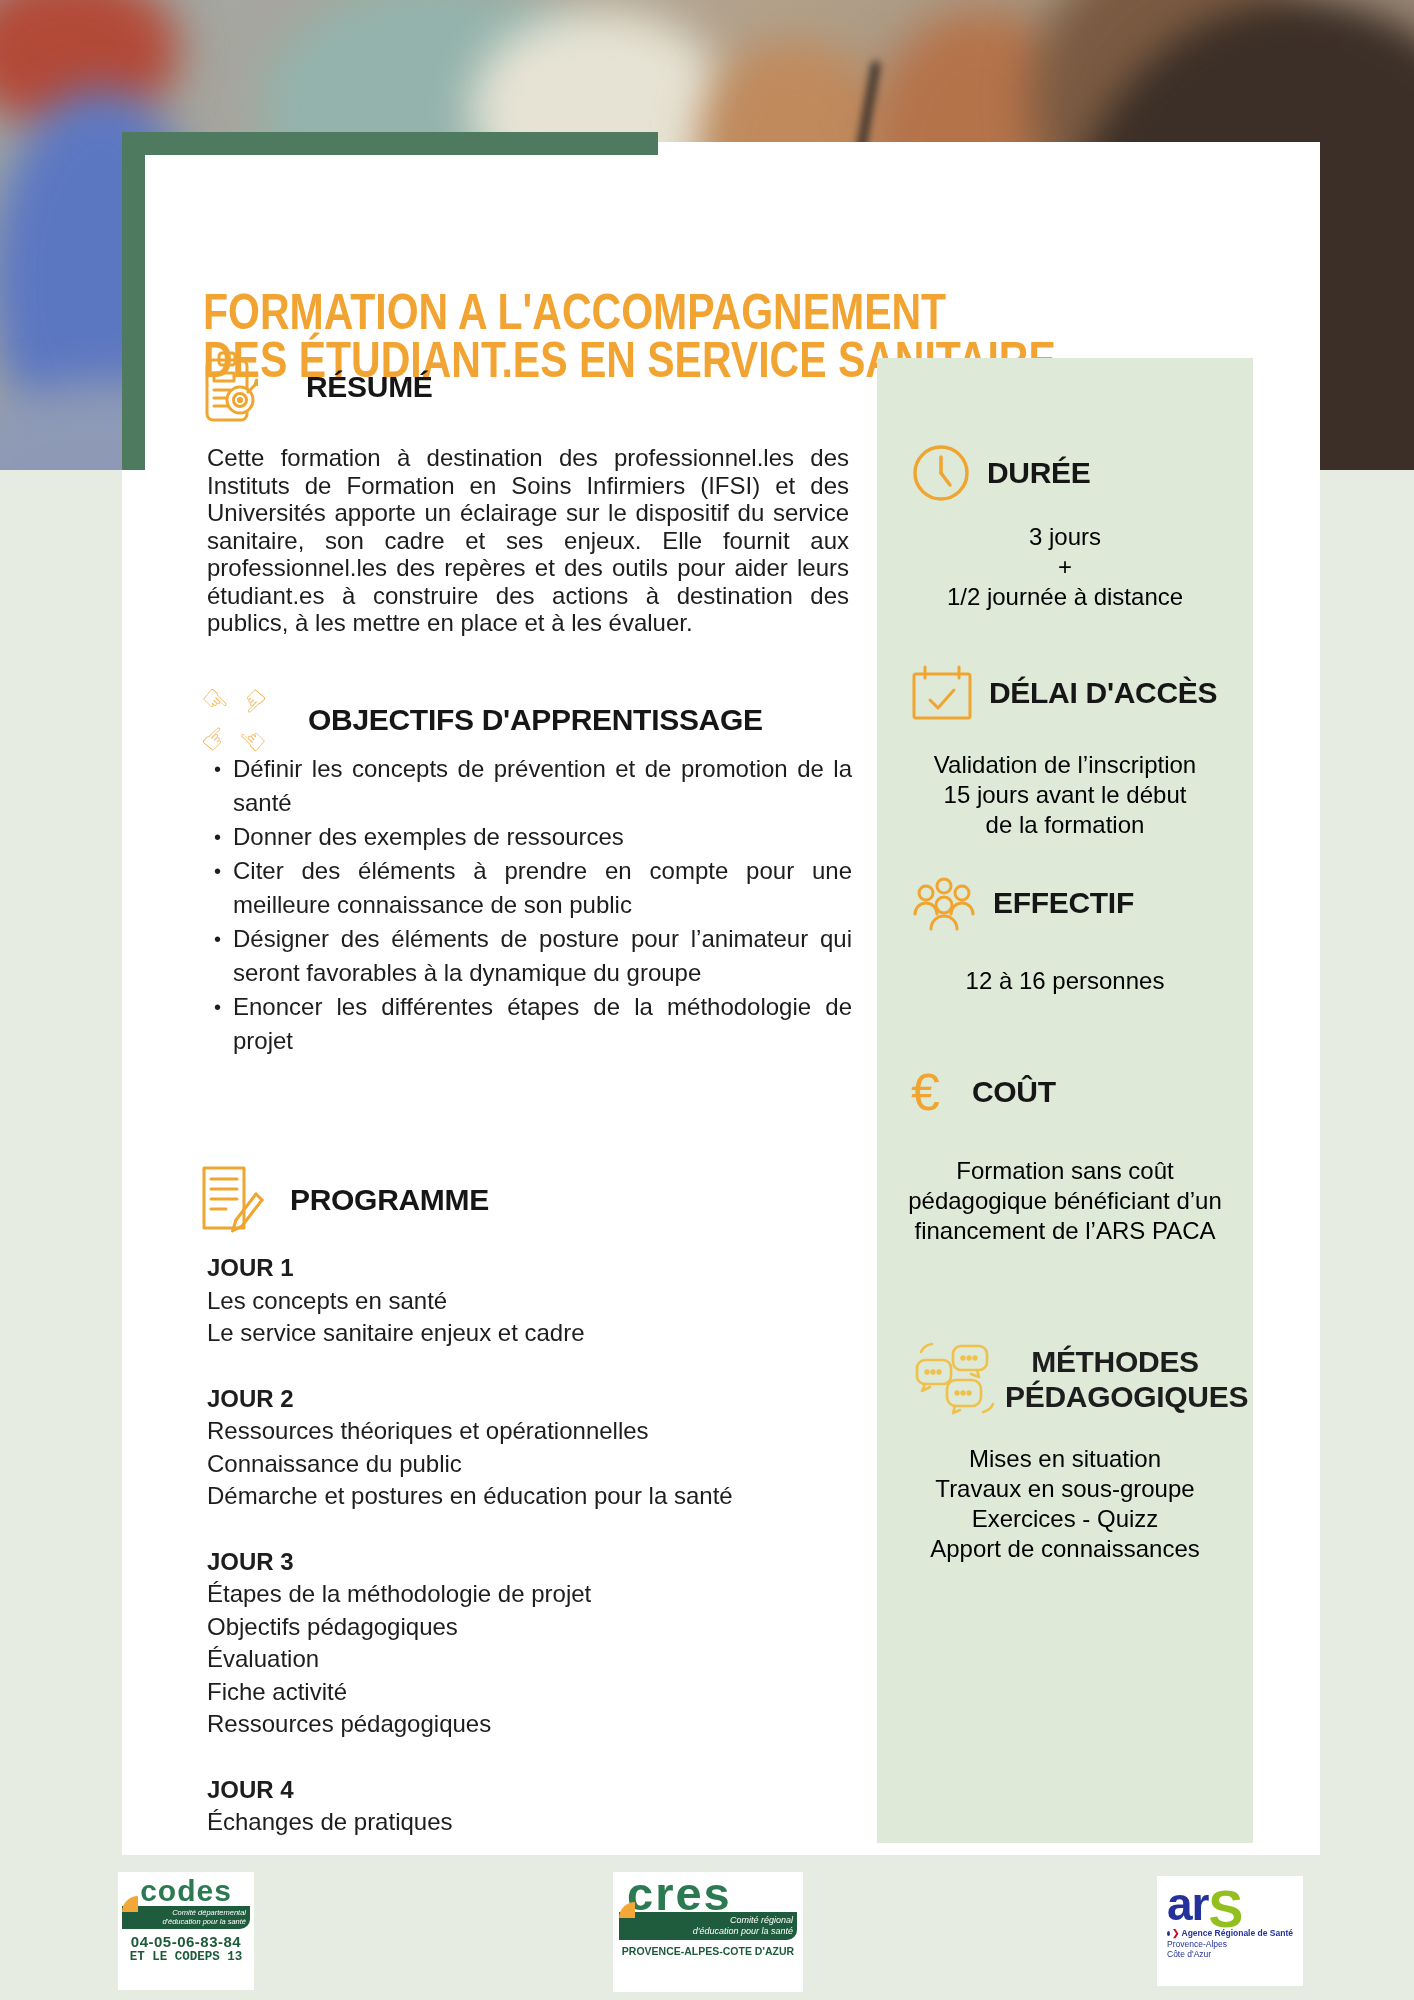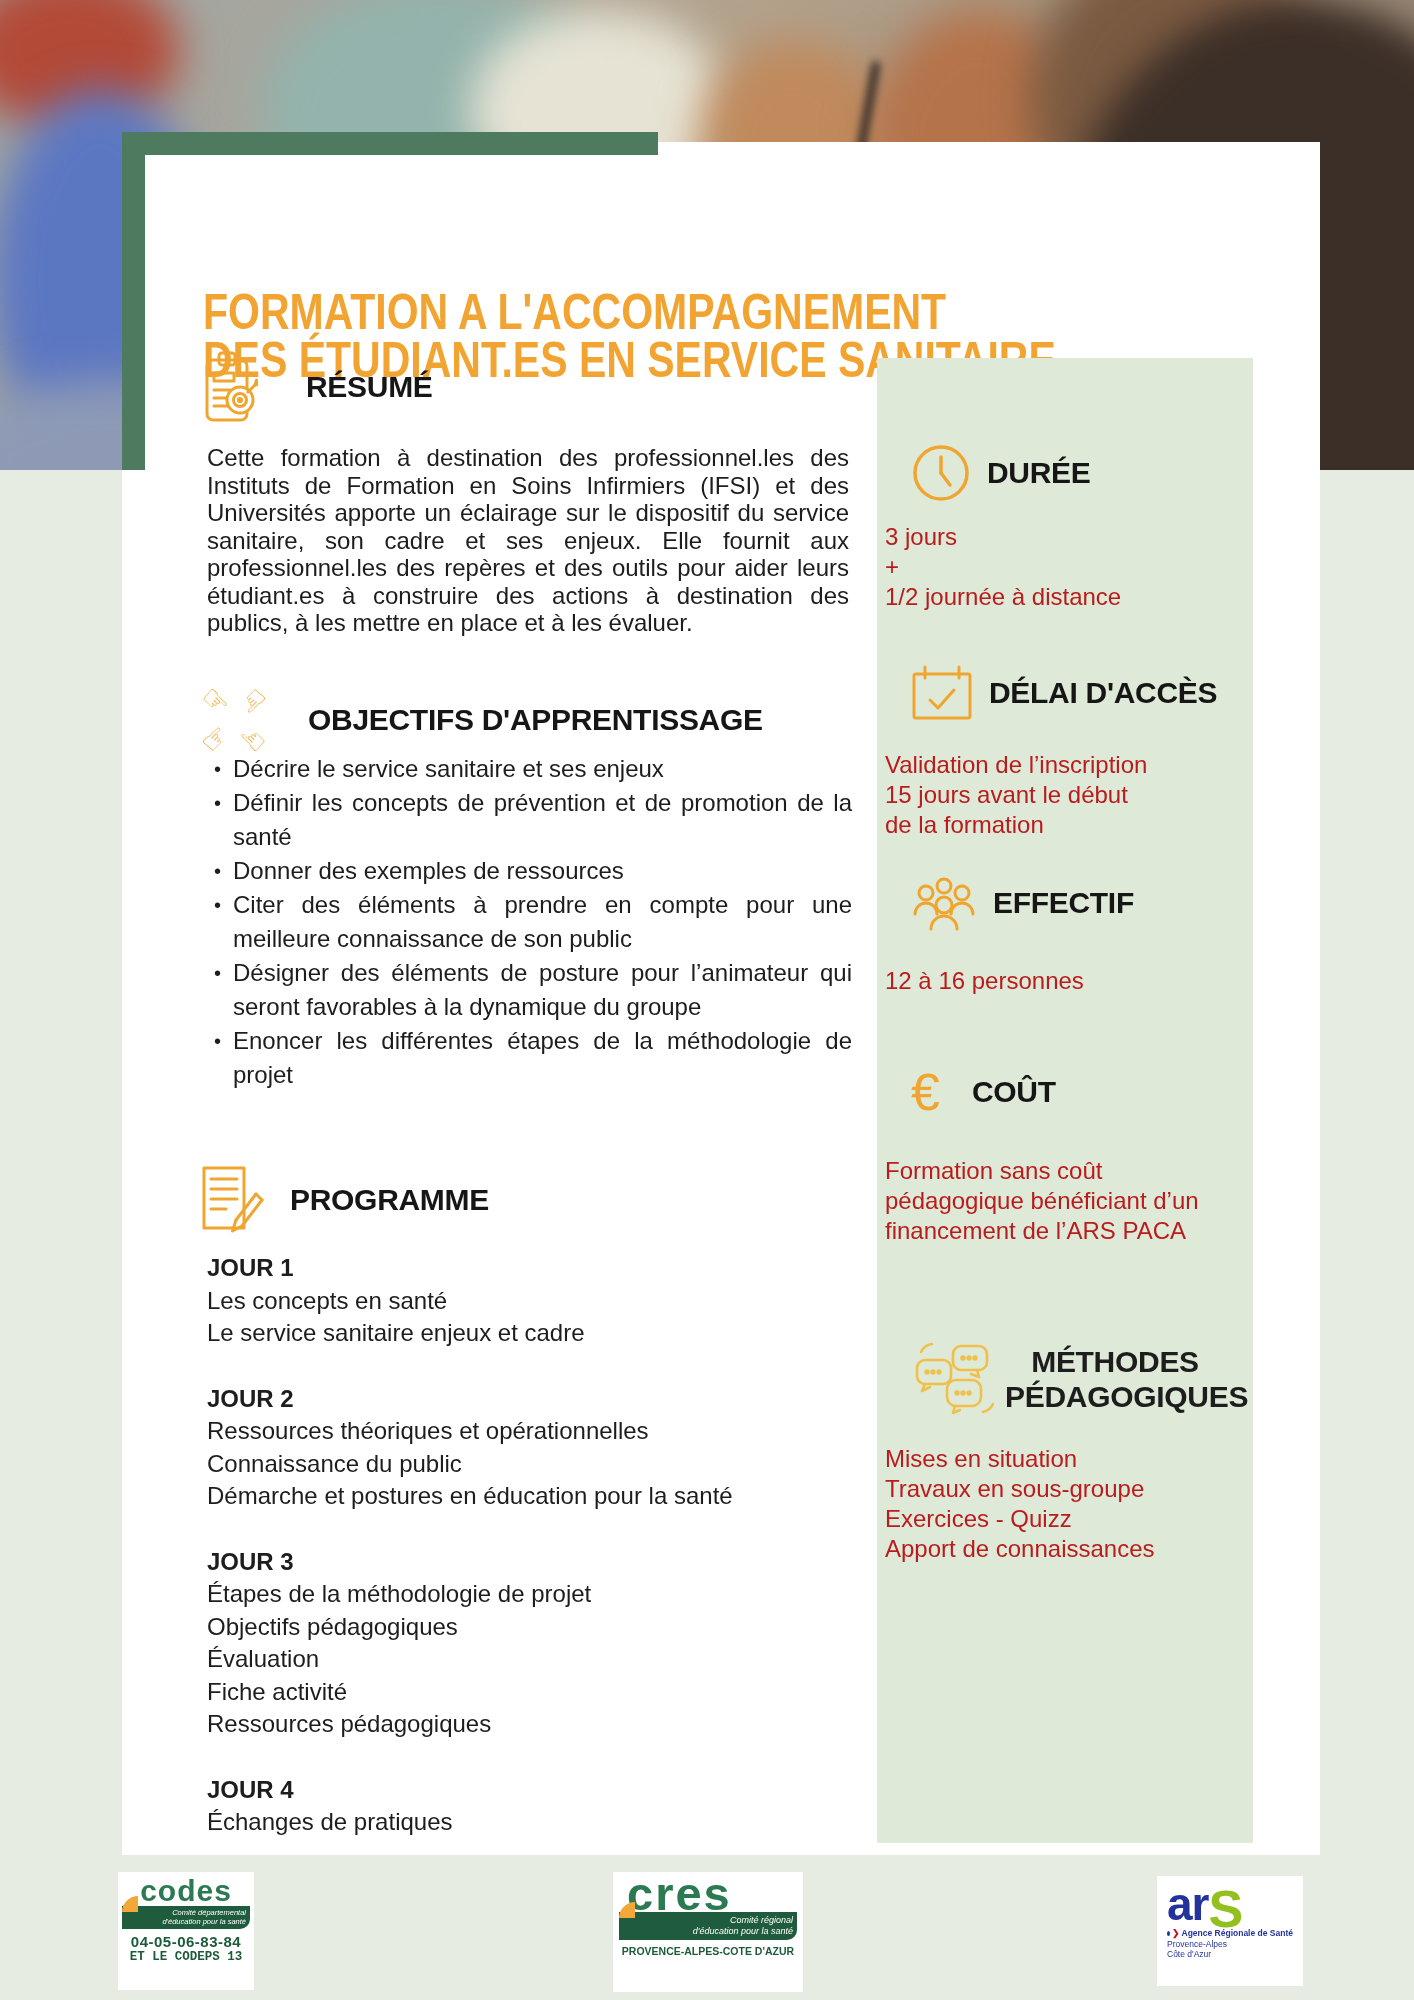--- a/index.html
+++ b/index.html
@@ -26,21 +26,21 @@
   .objlist{position:absolute;left:80px;top:610px;width:650px;font-size:24px;line-height:34px;
            list-style:none;margin:0;padding:0;text-align:justify;}
   .objlist li{position:relative;padding-left:31px;}
   .objlist li::before{content:"•";position:absolute;left:12px;top:0;font-size:20px;}
   .days{position:absolute;left:85px;top:1110px;width:690px;font-size:24px;line-height:32.5px;}
   .dayblock{margin-bottom:33px;}
   .daylabel{font-weight:700;}
   
   .panel{position:absolute;left:755px;top:216px;width:376px;height:1485px;background:#DFE9D8;}
   .srow{position:absolute;left:18px;display:flex;align-items:center;gap:16px;margin-left:16px;}
-  .sbody{position:absolute;left:8px;width:360px;font-size:24px;line-height:30px;color:#b91c1c;}
+  .sbody{position:absolute;left:8px;width:360px;text-align:center;font-size:24px;line-height:30px;color:#000000;}
   .euro{font-size:52px;line-height:1;color:#EFA52F;font-weight:400;}
   .met-label{font-size:30px;line-height:35px;font-weight:700;letter-spacing:-.3px;}
   
   .icon svg{display:block;}
   .hands{position:relative;width:76px;height:76px;flex:0 0 76px;}
   .hands span{position:absolute;font-size:30px;color:#EFA52F;width:34px;height:34px;line-height:34px;text-align:center;}
   
   .logo-box{position:absolute;background:#fff;z-index:4;overflow:hidden;}
   .codes-box{left:118px;top:1872px;width:136px;height:118px;padding:4px 2px;box-sizing:border-box;text-align:center;}
   .codes-name{font-weight:700;font-size:30px;color:#2C7A52;letter-spacing:1px;line-height:30px;}
@@ -113,21 +113,20 @@
       <span class="hands icon">
         <span style="left:2px;top:2px;transform:rotate(45deg);">☞</span>
         <span style="left:40px;top:2px;transform:rotate(135deg);">☞</span>
         <span style="left:2px;top:40px;transform:rotate(-45deg);">☞</span>
         <span style="left:40px;top:40px;transform:rotate(-135deg);">☞</span>
       </span>
       <span class="hlabel">OBJECTIFS D'APPRENTISSAGE</span>
     </div>
 
     <ul class="objlist">
-      <li>Décrire le service sanitaire et ses enjeux</li>
       <li>Définir les concepts de prévention et de promotion de la santé</li>
       <li>Donner des exemples de ressources</li>
       <li>Citer des éléments à prendre en compte pour une meilleure connaissance de son public</li>
       <li>Désigner des éléments de posture pour l’animateur qui seront favorables à la dynamique du groupe</li>
       <li>Enoncer les différentes étapes de la méthodologie de projet</li>
     </ul>
 
     <div class="hrow" style="left:78px;top:1022px;gap:26px;">
       <span class="icon">
         <svg width="64" height="72" viewBox="0 0 64 72" fill="none" stroke="#EFA52F" stroke-width="3" stroke-linecap="round" stroke-linejoin="round">

